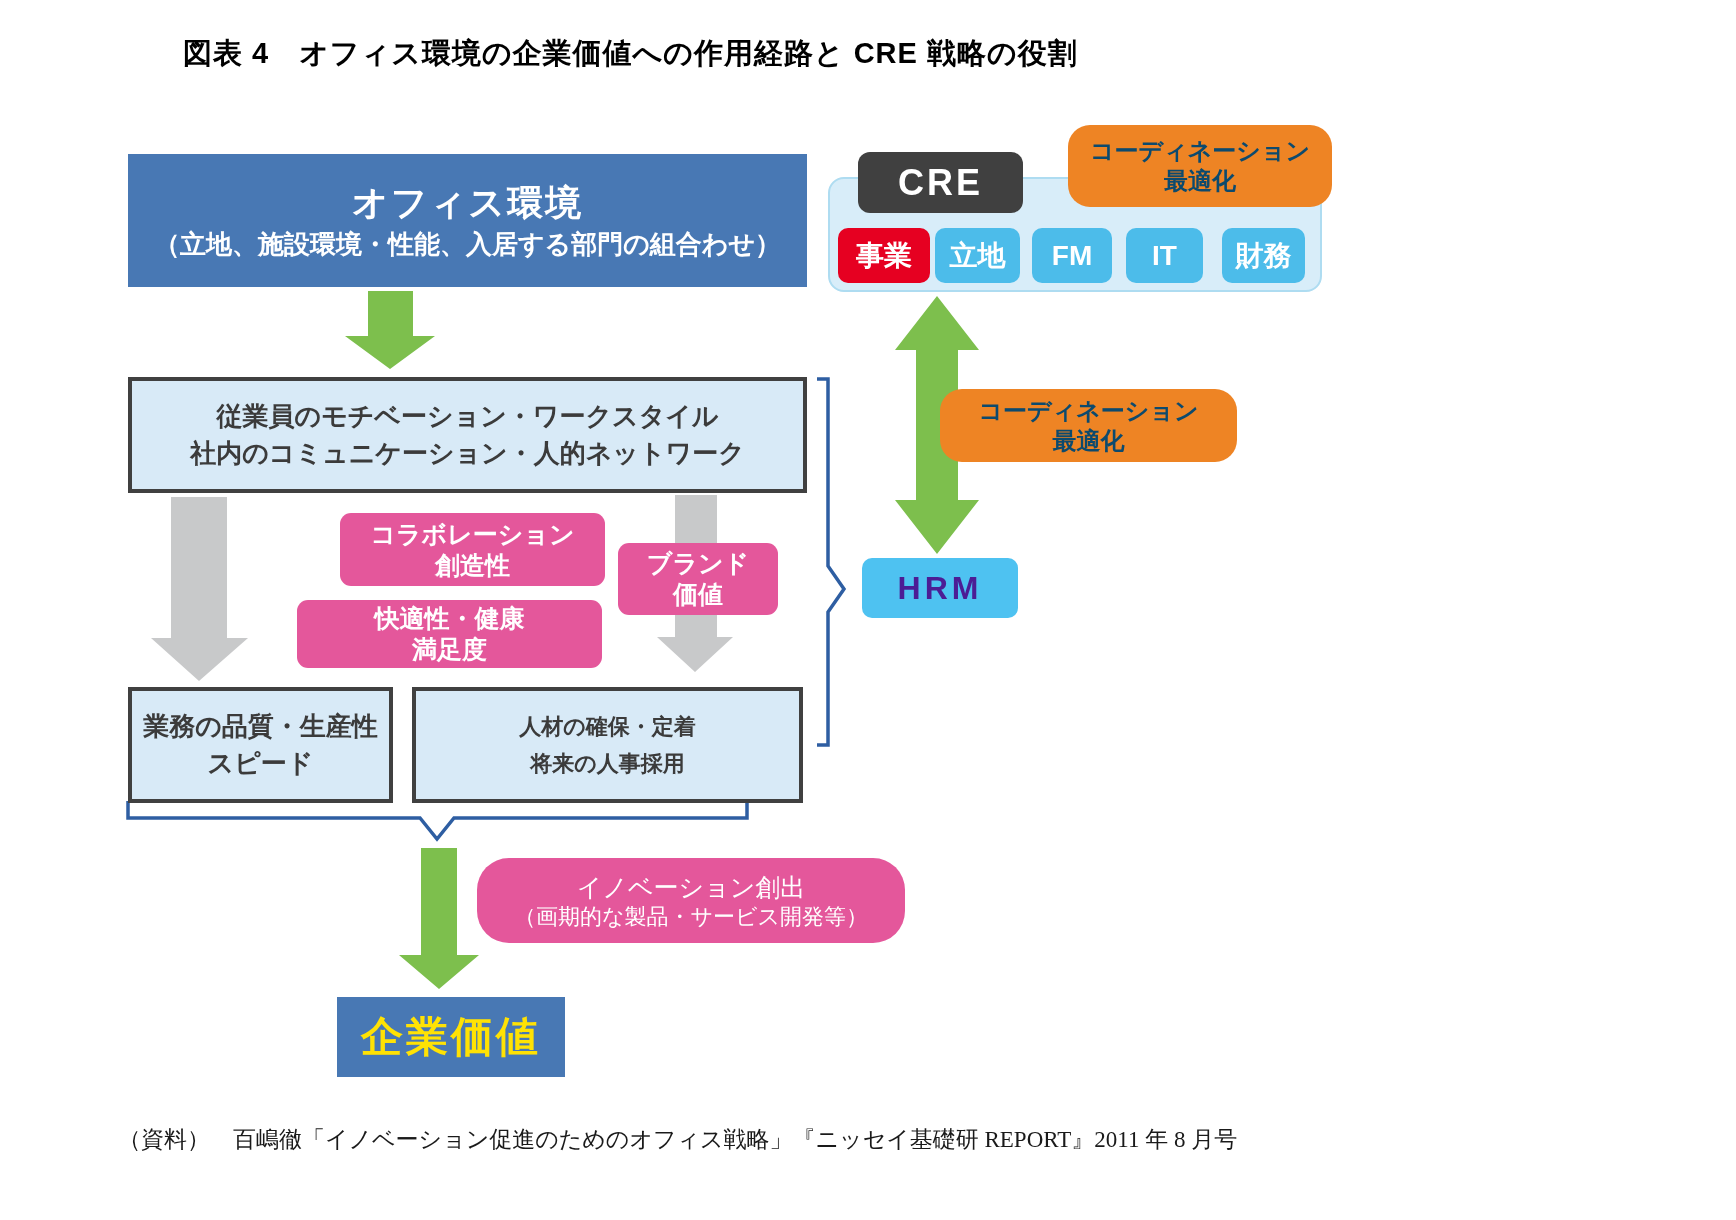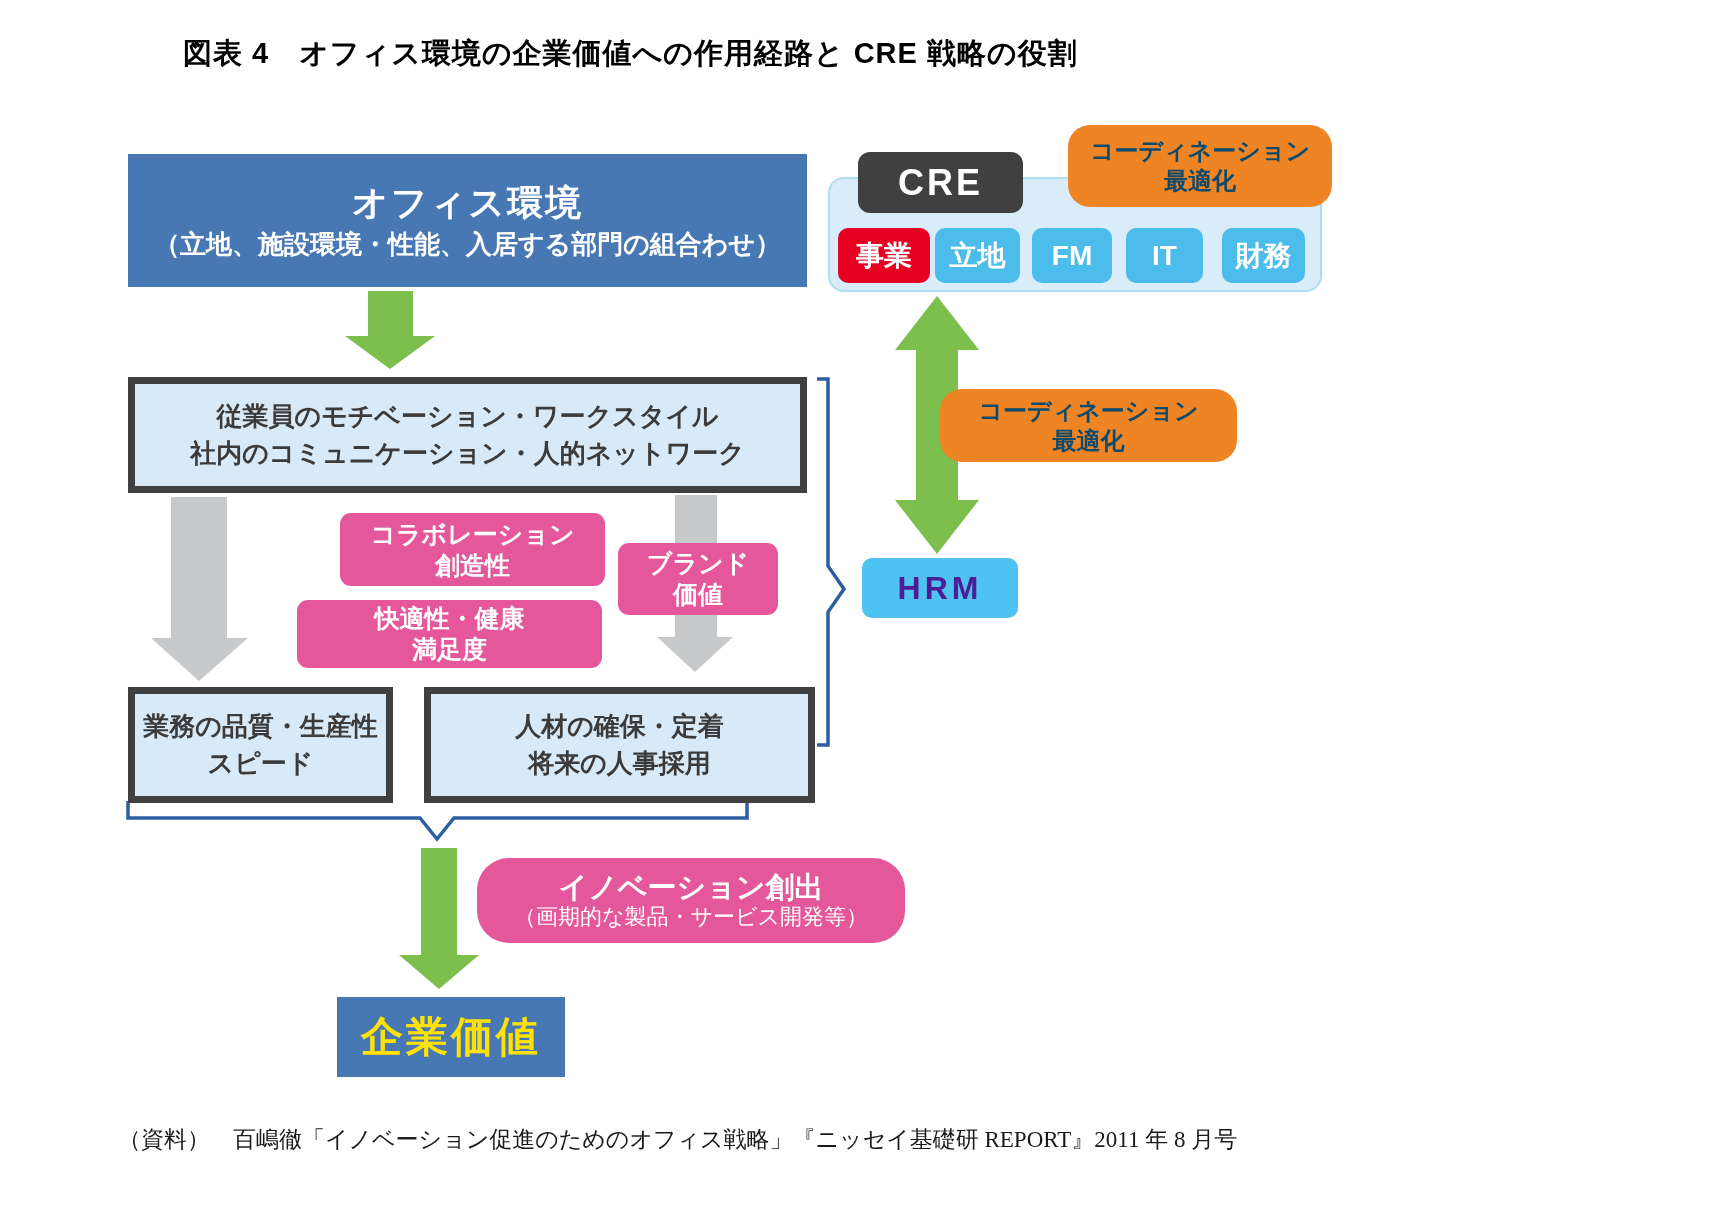--- a/index.html
+++ b/index.html
@@ -12,32 +12,32 @@
   .source{left:118px;top:1124px;font-size:23px;color:#1a1a1a;
           font-family:"Liberation Serif","DejaVu Serif",serif;}
   
   .steel{background:#4878B4;}
   .office{left:128px;top:154px;width:679px;height:133px;}
   .office .big{font-size:36px;font-weight:bold;color:#ffffff;letter-spacing:2px;line-height:48px;}
   .office .sub{font-size:26px;font-weight:bold;color:#ffffff;margin-top:0;}
   .corpval{left:337px;top:997px;width:228px;height:80px;}
   .corpval .big{font-size:42px;font-weight:bold;color:#FFE204;letter-spacing:3px;}
   
-  .lite{background:#D8EAF7;border:7px solid #404040;box-sizing:border-box;
+  .lite{background:#D8EAF7;border:4px solid #404040;box-sizing:border-box;
         font-weight:bold;color:#3B3B3B;}
   .motiv{left:128px;top:377px;width:679px;height:116px;font-size:26px;line-height:37px;}
   .quality{left:128px;top:687px;width:265px;height:116px;font-size:26px;line-height:37px;}
-  .talent{left:424px;top:687px;width:391px;height:116px;font-size:26px;line-height:37px;}
+  .talent{left:412px;top:687px;width:391px;height:116px;font-size:22px;line-height:37px;}
   
   .pink{background:#E4579B;color:#fff;font-weight:bold;border-radius:11px;}
   .collab{left:340px;top:513px;width:265px;height:73px;font-size:25px;line-height:31px;}
   .comfort{left:297px;top:600px;width:305px;height:68px;font-size:25px;line-height:31px;}
   .brand{left:618px;top:543px;width:160px;height:72px;font-size:25px;line-height:31px;}
   .innov{left:477px;top:858px;width:428px;height:85px;border-radius:32px;}
-  .innov .l1{font-size:29px;font-weight:bold;line-height:32px;}
+  .innov .l1{font-size:25px;font-weight:normal;line-height:32px;}
   .innov .l2{font-size:22px;font-weight:normal;line-height:28px;}
   
   .cre-panel{left:828px;top:177px;width:494px;height:115px;background:#D8EDF9;
              border:2px solid #AEDCF1;border-radius:16px;box-sizing:border-box;z-index:2;}
   .cre-btn{left:858px;top:152px;width:165px;height:61px;background:#404040;border-radius:12px;
            color:#fff;font-size:36px;font-weight:bold;letter-spacing:3px;z-index:3;}
   .sub-box{top:228px;height:55px;background:#4CBCEA;border-radius:10px;color:#fff;
            font-size:28px;font-weight:bold;z-index:3;}
   .sub-box.red{background:#E60021;}
   .it1{left:838px;width:92px;}

